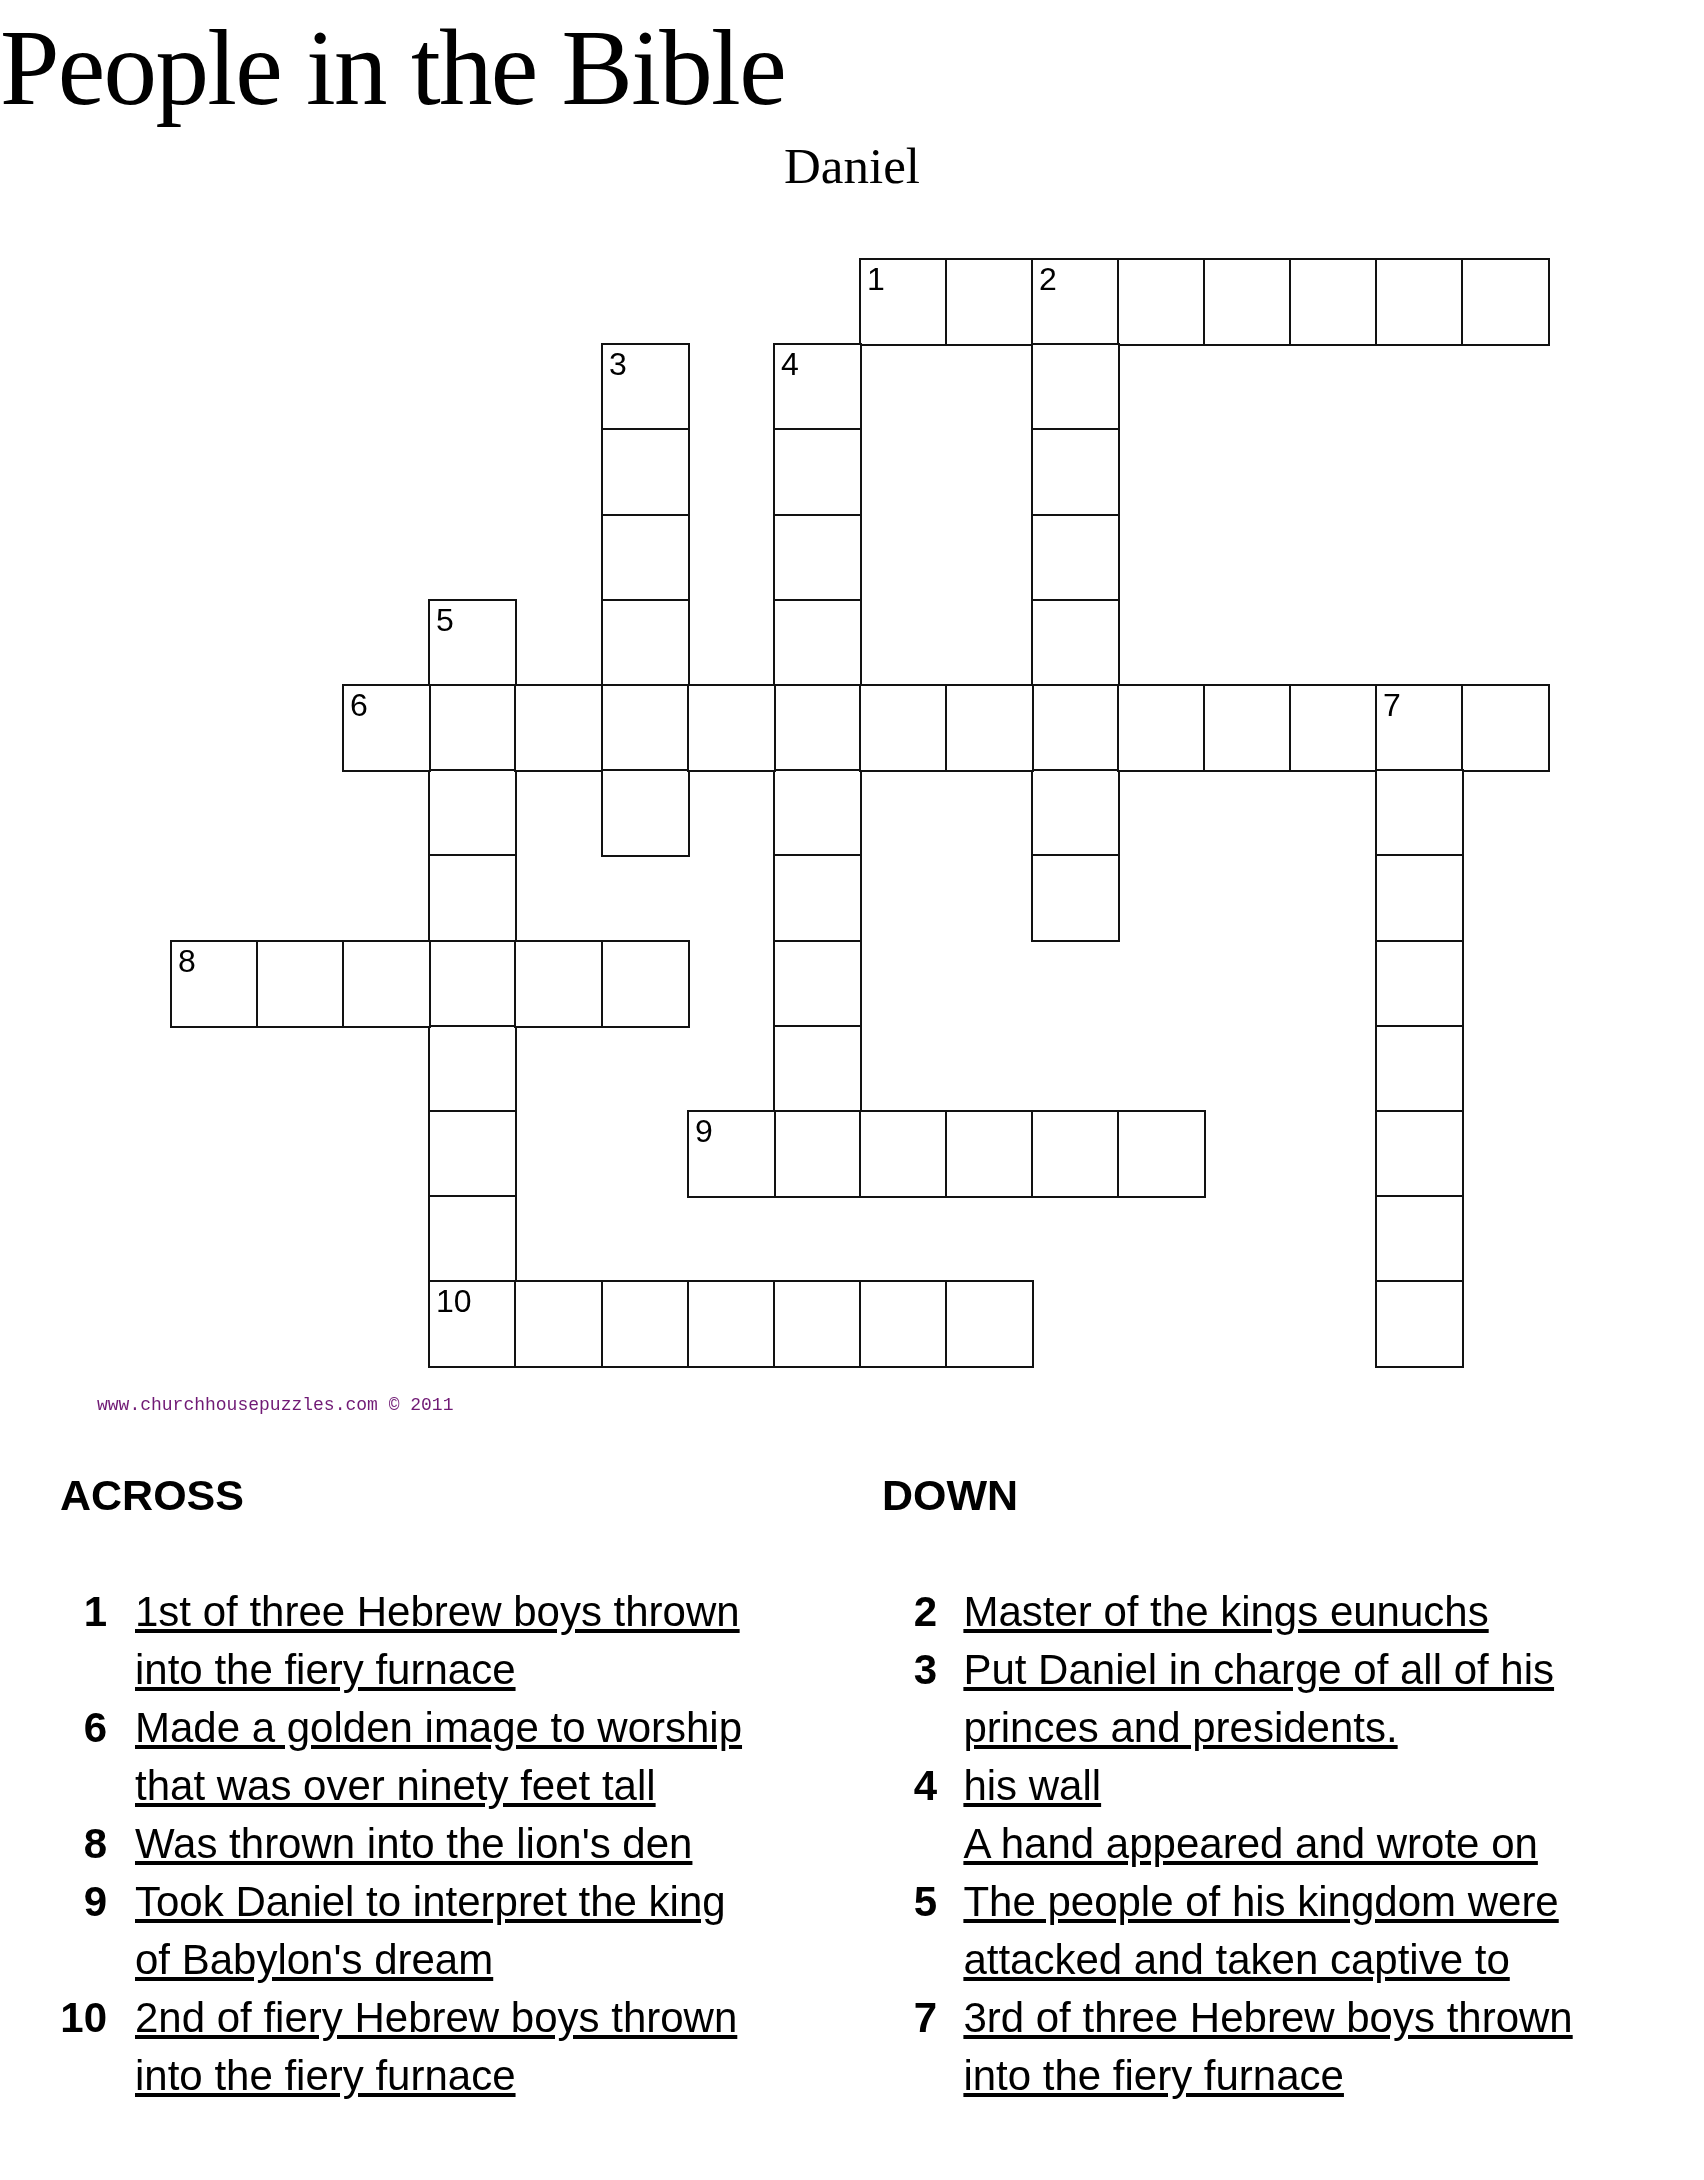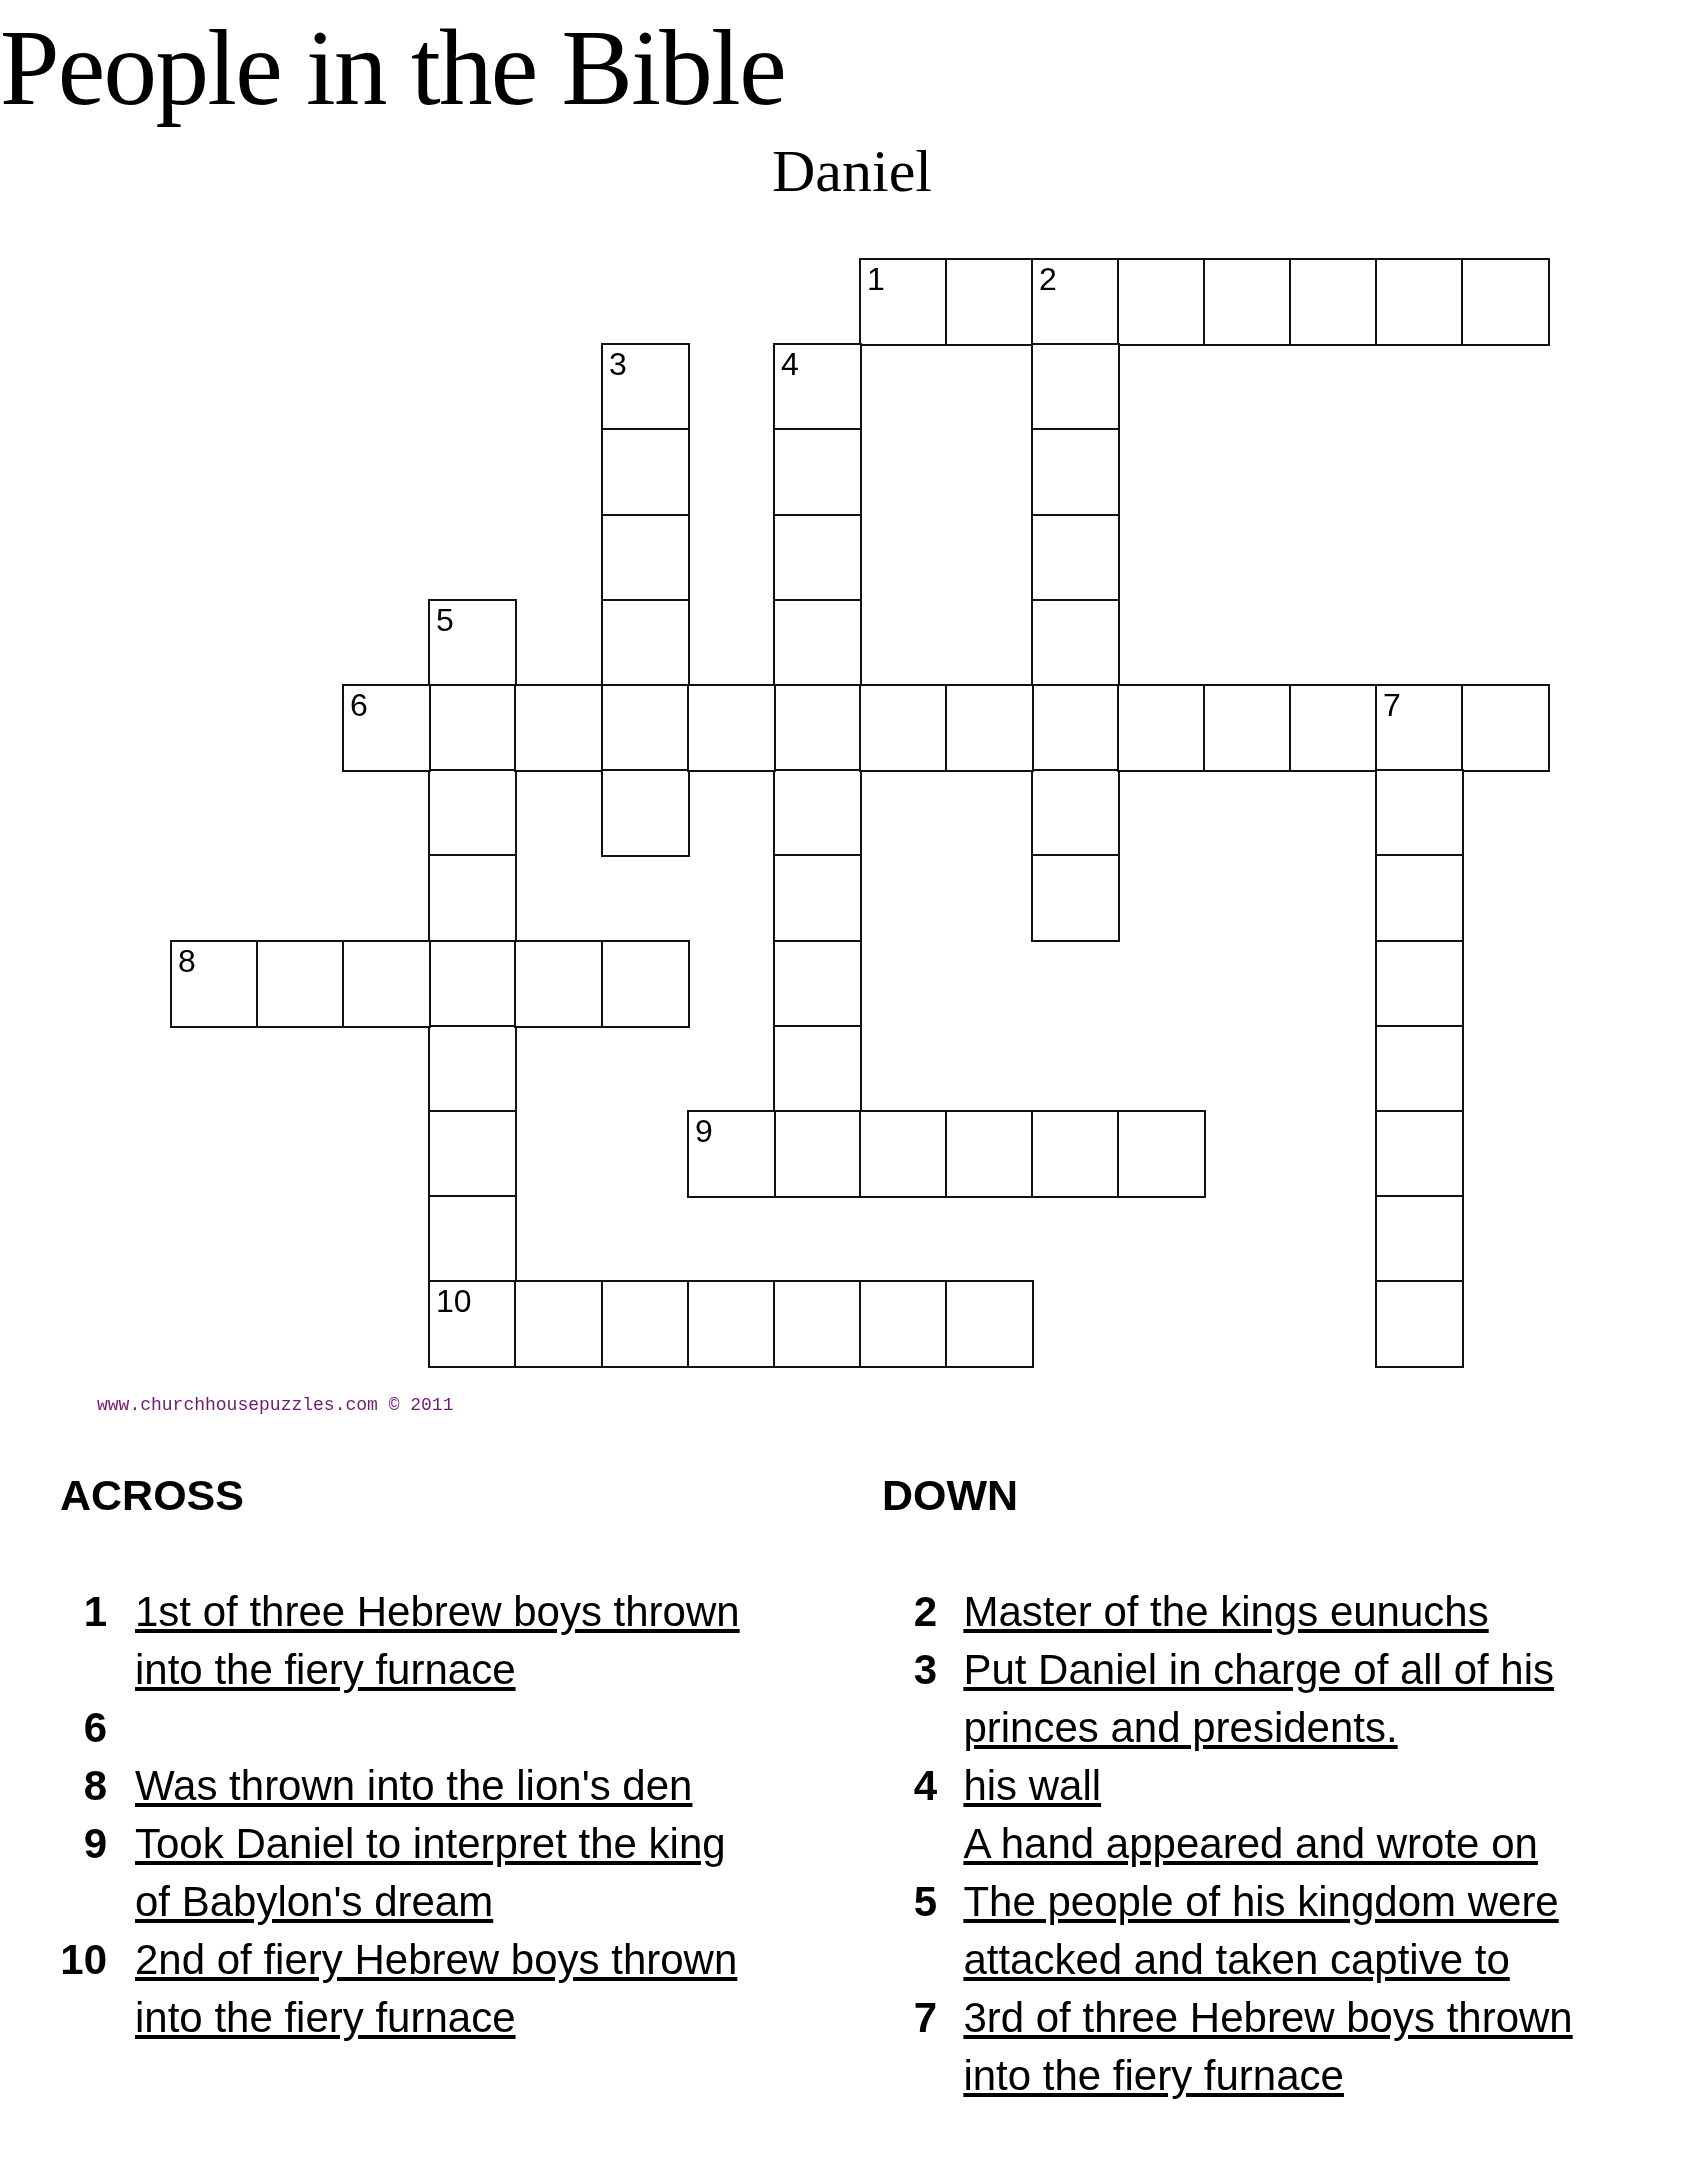--- a/index.html
+++ b/index.html
@@ -26,21 +26,21 @@
   }
   .subtitle {
     position: absolute;
     top: 141px;
     left: 0;
     width: 100%;
     margin: 0;
     text-align: center;
     font-family: "Liberation Serif", serif;
     font-weight: normal;
-    font-size: 60px;
+    font-size: 51px;
     line-height: 1;
   }
   .grid { position: absolute; left: 0; top: 0; }
   .cell {
     position: absolute;
     box-sizing: border-box;
     width: 89px;
     height: 88px;
     border: 2.6px solid #121212;
     background: #ffffff;
@@ -204,20 +204,24 @@
   <div id="across-list" class="clue-col across-col">
       <div class="clue">
         <div class="clue-num">1</div>
         <div class="clue-text">
           <div class="clue-line">1st of three Hebrew boys thrown</div>
           <div class="clue-line">into the fiery furnace</div>
         </div>
       </div>
       <div class="clue">
         <div class="clue-num">6</div>
+        <div class="clue-text">
+          <div class="clue-line">Made a golden image to worship</div>
+          <div class="clue-line">that was over ninety feet tall</div>
+        </div>
       </div>
       <div class="clue">
         <div class="clue-num">8</div>
         <div class="clue-text">
           <div class="clue-line">Was thrown into the lion's den</div>
         </div>
       </div>
       <div class="clue">
         <div class="clue-num">9</div>
         <div class="clue-text">

